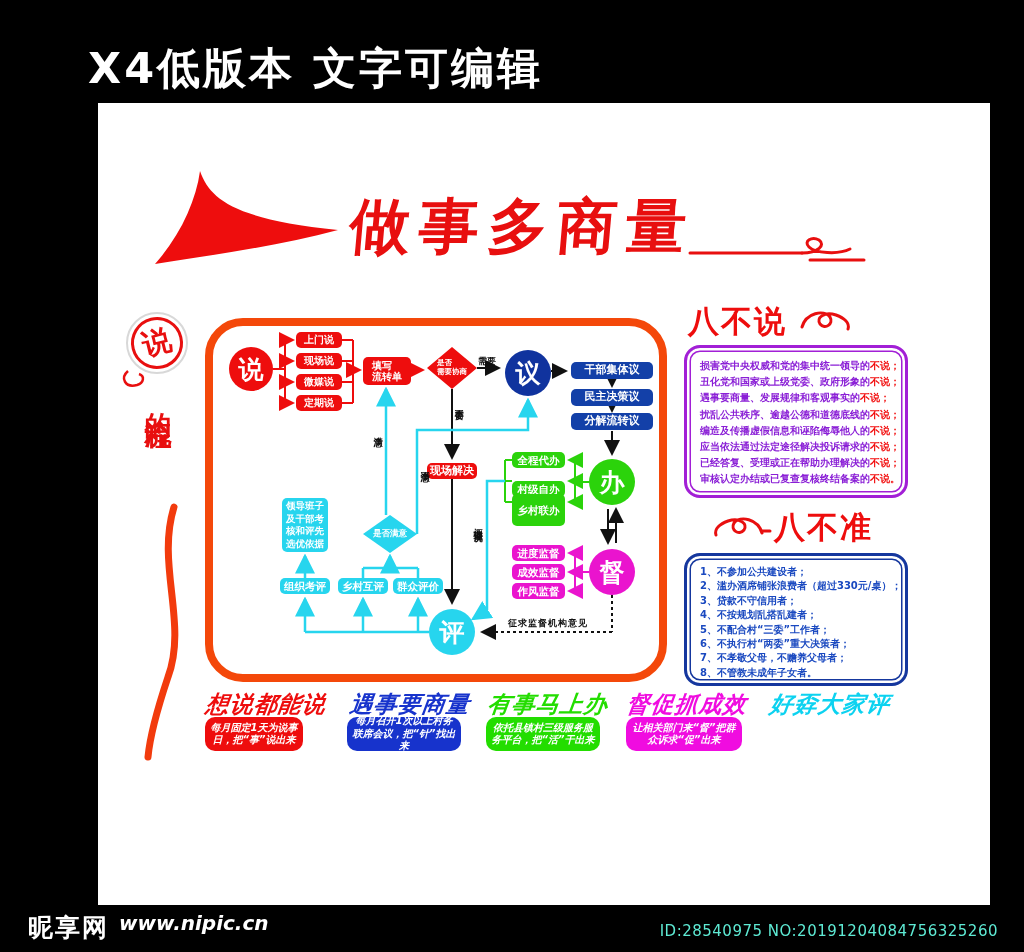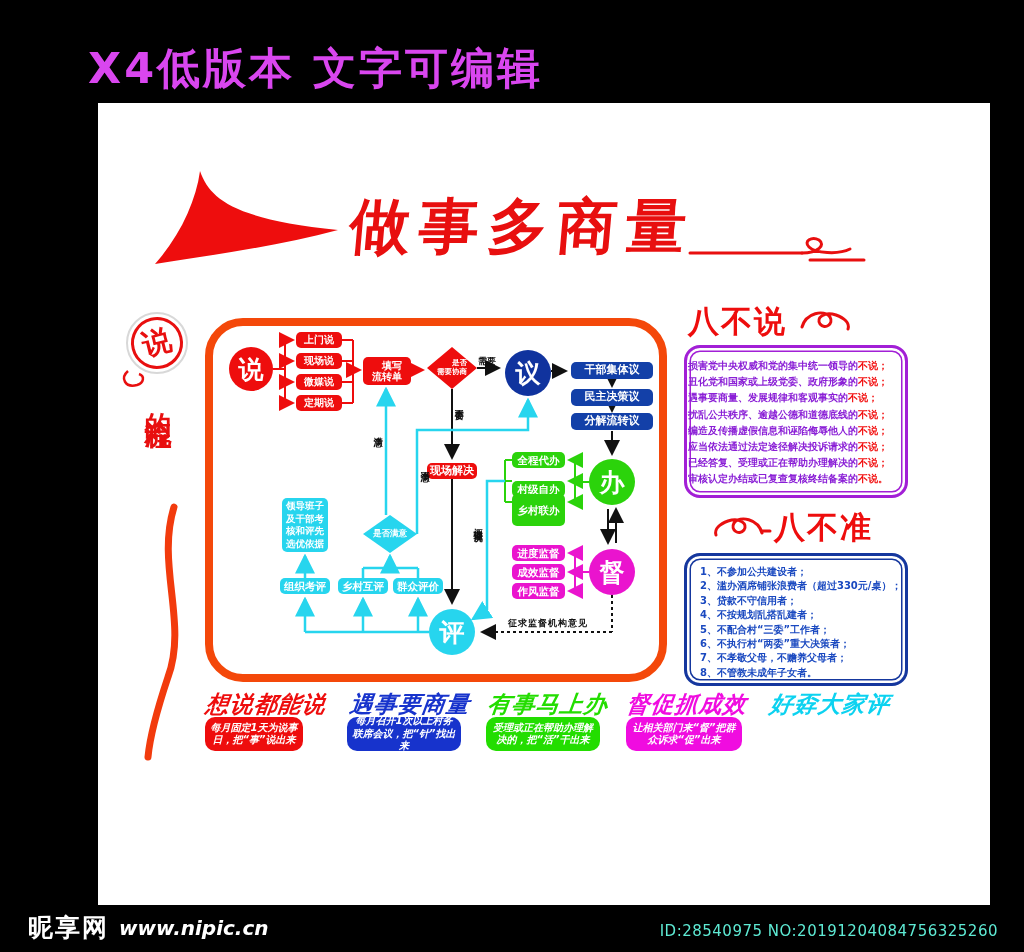--- a/index.html
+++ b/index.html
@@ -1,64 +1,64 @@
 <!DOCTYPE html>
 <html><head>
 <meta charset="utf-8">
 <style>
   html,body{margin:0;padding:0}
   body{width:1024px;height:952px;background:#000;position:relative;overflow:hidden;
        font-family:"DejaVu Sans",sans-serif}
   
-  .topbar-title{position:absolute;left:88px;top:40px;color:#d946ef;font-size:43px;font-weight:bold;letter-spacing:3px;white-space:nowrap}
+  .topbar-title{position:absolute;left:88px;top:40px;color:#ffffff;font-size:43px;font-weight:bold;letter-spacing:3px;white-space:nowrap}
   
   .page{position:absolute;left:98px;top:103px;width:892px;height:802px;background:#fff}
   .deco{position:absolute;left:0;top:0;pointer-events:none}
   .main-title{position:absolute;left:252px;top:84px;font-size:60px;font-weight:bold;color:#e80f0f;
               letter-spacing:9px;transform:skewX(-5deg);white-space:nowrap}
   .seal{position:absolute;left:28px;top:209px;width:62px;height:62px;border:2px solid #d8d8d8;border-radius:50%;
         display:flex;align-items:center;justify-content:center;box-sizing:border-box;background:#fff}
   .seal-inner{width:52px;height:52px;border:3px solid #e80f0f;border-radius:50%;display:flex;align-items:center;
         justify-content:center;box-sizing:border-box;transform:rotate(-14deg);color:#e80f0f;font-size:29px;font-weight:bold}
   .side-label{position:absolute;left:42px;top:287px;writing-mode:vertical-rl;font-size:27px;font-weight:bold;
         color:#e80f0f;letter-spacing:7px}
   
   .frame{position:absolute;left:107px;top:215px;width:462px;height:364px;border:8px solid #f4480a;
          border-radius:38px;box-sizing:border-box}
   .canvas{position:absolute;left:-8px;top:-8px;width:462px;height:364px}
   .circle{position:absolute;border-radius:50%;color:#fff;font-weight:bold;display:flex;align-items:center;
           justify-content:center;font-size:25px}
   .fbox{position:absolute;color:#fff;font-weight:bold;display:flex;align-items:center;justify-content:center;
-        text-align:right;border-radius:5px;line-height:1.15;box-sizing:border-box}
+        text-align:left;border-radius:5px;line-height:1.15;box-sizing:border-box}
   .pre{white-space:pre-line}
   .bg-red{background:#ee0d0d}.bg-blue{background:#1340a8}.bg-dblue{background:#10339e}
   .bg-green{background:#2bd30b}.bg-mag{background:#ea14ce}.bg-cyan{background:#27d5ee}
   .diamond{clip-path:polygon(50% 0,100% 50%,50% 100%,0% 50%)}
   .flabel{position:absolute;color:#111;font-weight:bold;font-size:9px;line-height:1.15;white-space:nowrap}
   .vlabel{writing-mode:vertical-rl;letter-spacing:1px}
   
   .pt-title{position:absolute;font-size:31px;font-weight:bold;color:#ee0d0d;letter-spacing:2px;white-space:nowrap}
   .panel{position:absolute;box-sizing:border-box;border-radius:16px;background:#fff}
   .panel-purple{left:586px;top:242px;width:224px;height:153px;border:3.5px solid #a21fd6;
-                box-shadow:inset 0 0 0 2.5px #fff,inset 0 0 0 4px #a21fd6;padding:10px 0 0 1px}
+                box-shadow:inset 0 0 0 2.5px #fff,inset 0 0 0 4px #a21fd6;padding:10px 0 0 13px}
   .pline{font-size:10px;font-weight:bold;line-height:16.2px;color:#8a1fd6;white-space:nowrap}
   .pline .tail{color:#f20d0d}
   .panel-blue{left:586px;top:450px;width:224px;height:133px;border:3.5px solid #15379e;
               box-shadow:inset 0 0 0 2.5px #fff,inset 0 0 0 4px #15379e;padding:9px 0 0 13px}
   .bline{font-size:10px;font-weight:bold;line-height:14.4px;color:#1a49c0;white-space:nowrap}
   
   .card-title{position:absolute;font-size:23px;font-weight:bold;font-style:italic;letter-spacing:1px;
               transform:skewX(-7deg);white-space:nowrap;top:586px}
   .card-box{position:absolute;top:614px;border-radius:10px;color:#fff;font-size:10px;font-weight:bold;font-style:italic;
             text-align:center;display:flex;align-items:center;justify-content:center;padding:3px 5px;
             box-sizing:border-box;line-height:12.5px;height:34px}
   .c-red{color:#ee0d0d}.c-blue{color:#1733cc}.c-green{color:#23dd00}.c-mag{color:#f00ce0}.c-cyan{color:#0cd2f0}
   .b-red{background:#ee0d0d}.b-blue{background:#1733cc}.b-green{background:#23dd00}.b-mag{background:#f00ce0}.b-cyan{background:#0cd2f0}
   
-  .footer-left{position:absolute;left:28px;top:911px;color:#fff;display:flex;gap:10px;align-items:center}
+  .footer-left{position:absolute;left:28px;top:911px;color:#fff;display:flex;gap:10px;align-items:flex-start}
   .site{font-size:25px;font-weight:bold;letter-spacing:2px}
   .url{font-size:20px;font-weight:bold;font-style:italic}
   .footer-id{position:absolute;right:26px;top:922px;color:#5eead4;font-size:15px;letter-spacing:.5px}
 </style>
 </head>
 <body>
 
 <div class="topbar-title">X4低版本 文字可编辑</div>
 
 <div class="page">
@@ -233,21 +233,21 @@
     <div class="bline">6、不执行村“两委”重大决策者；</div>
     <div class="bline">7、不孝敬父母，不赡养父母者；</div>
     <div class="bline">8、不管教未成年子女者。</div>
   </div>
 
   <div class="card-title c-red" style="left:108px">想说都能说</div>
   <div class="card-box b-red" style="left:107px;width:98px">每月固定1天为说事日，把“事”说出来</div>
   <div class="card-title c-blue" style="left:252px">遇事要商量</div>
   <div class="card-box b-blue" style="left:249px;width:114px">每月召开1次以上村务联席会议，把“针”找出来</div>
   <div class="card-title c-green" style="left:390px">有事马上办</div>
-  <div class="card-box b-green" style="left:388px;width:114px">受理或正在帮助办理解决的，把“活”干出来</div>
+  <div class="card-box b-green" style="left:388px;width:114px">依托县镇村三级服务服务平台，把“活”干出来</div>
   <div class="card-title c-mag" style="left:529px">督促抓成效</div>
   <div class="card-box b-mag" style="left:528px;width:116px">让相关部门来“督”把群众诉求“促”出来</div>
   <div class="card-title c-cyan" style="left:672px">好孬大家评</div>
 
 </div>
 
 <div class="footer-left">
   <span class="site">昵享网</span>
   <span class="url">www.nipic.cn</span>
 </div>

